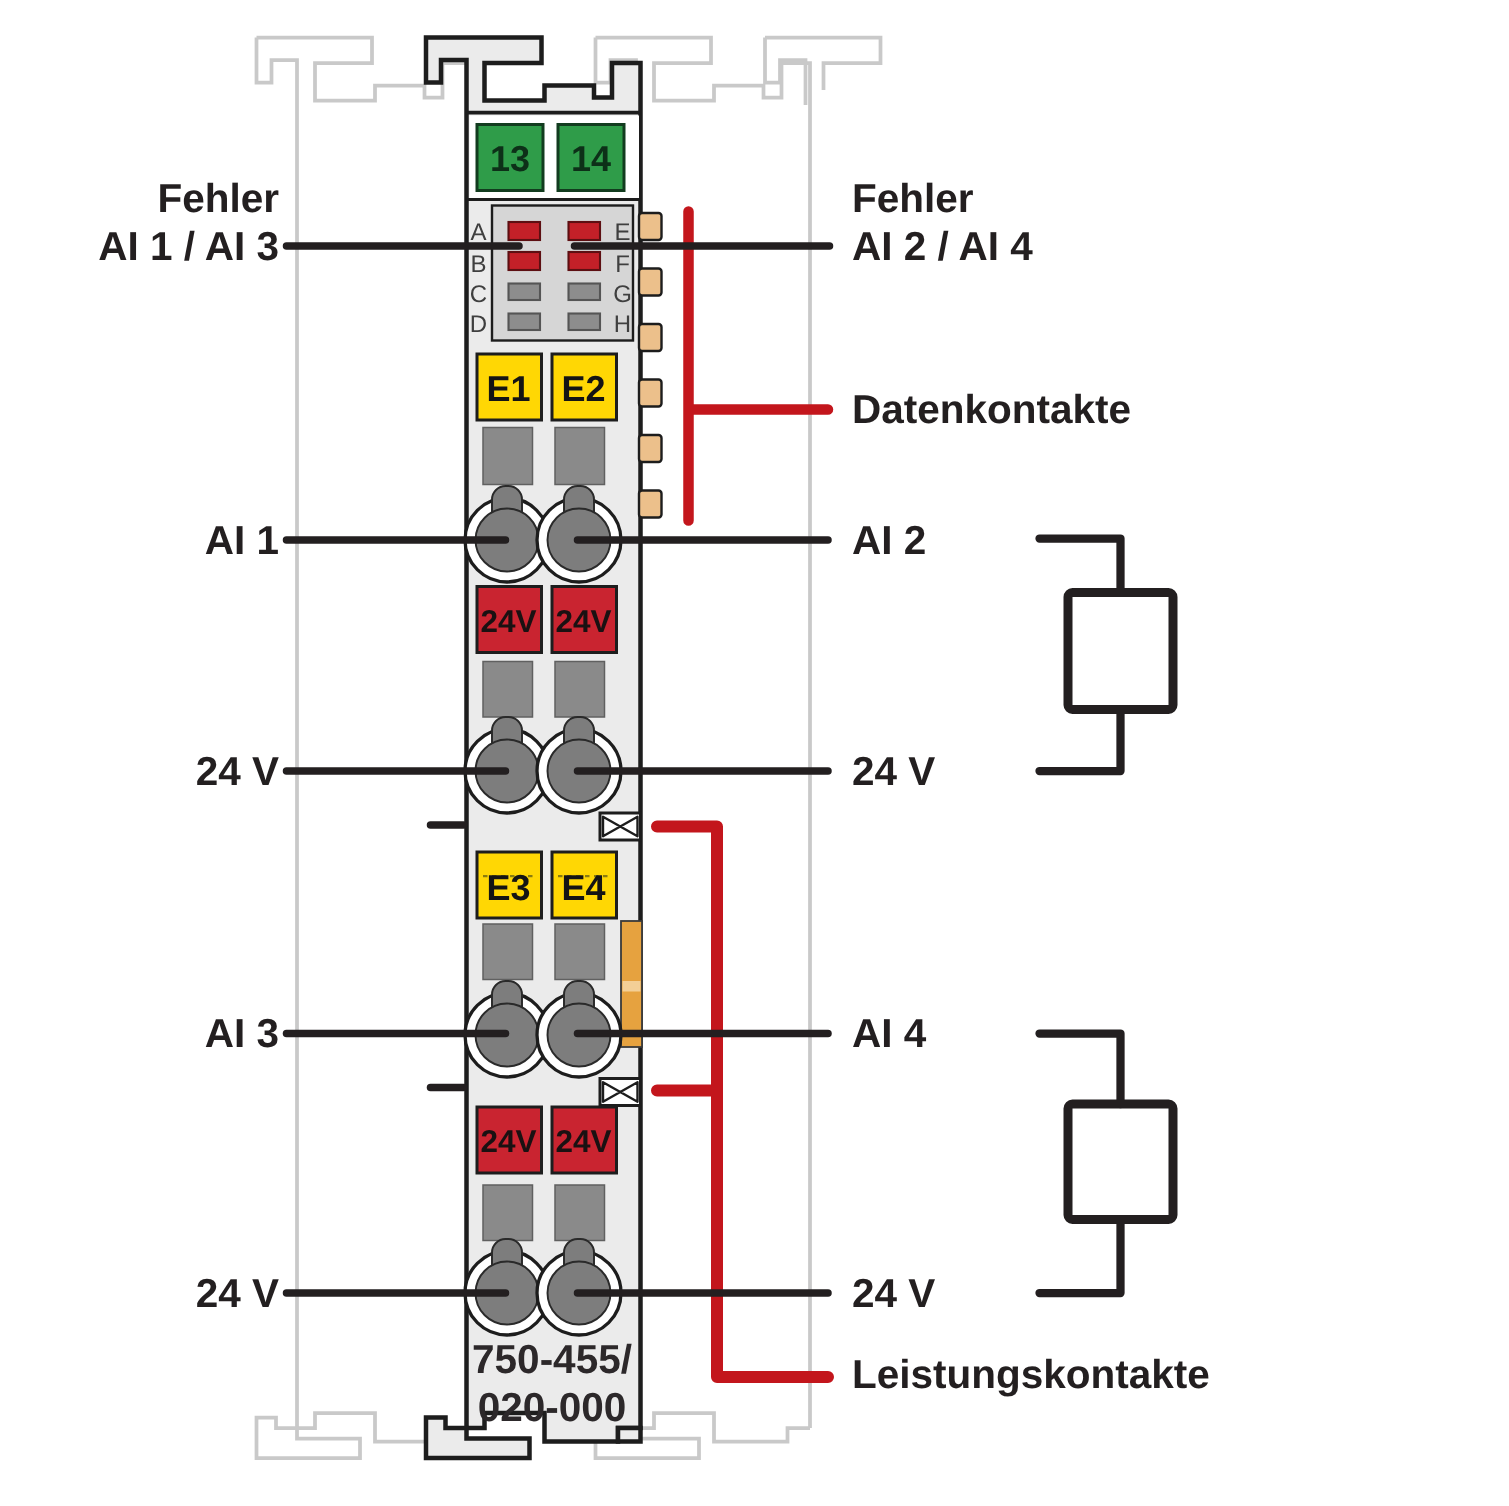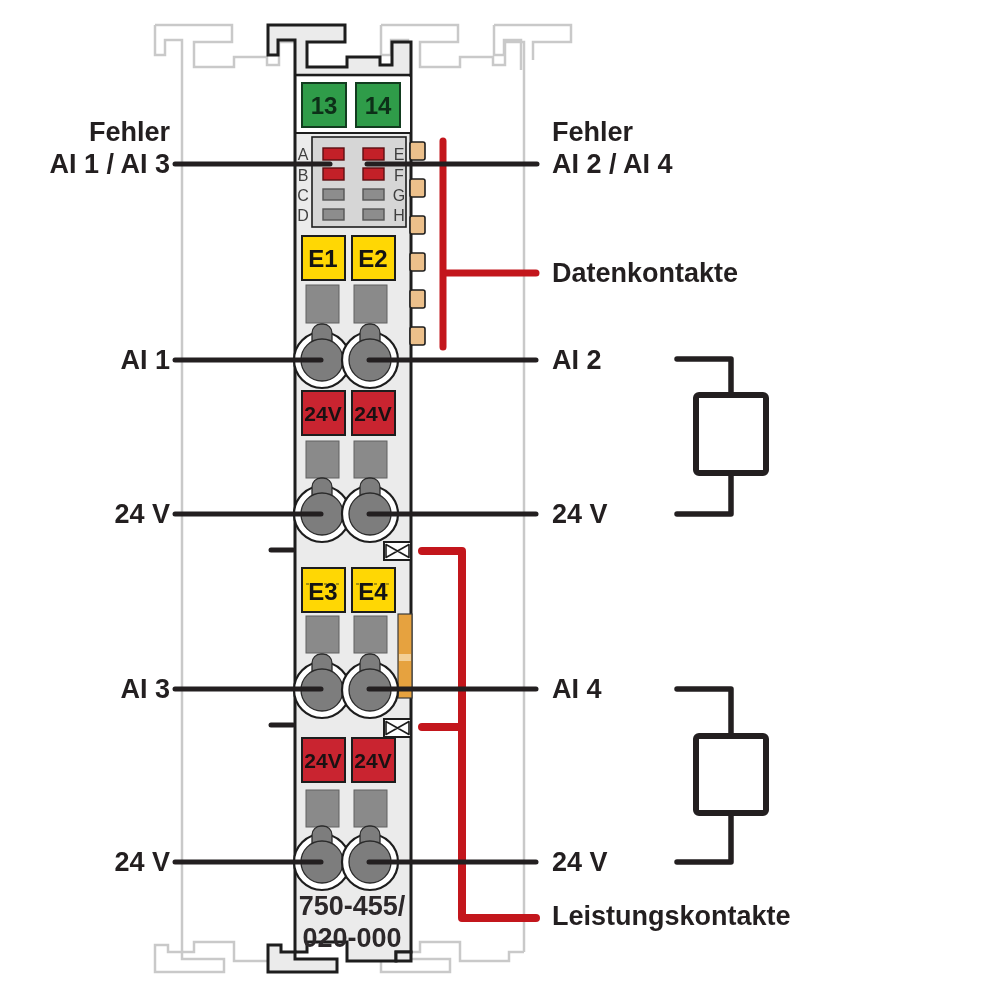--- a/index.html
+++ b/index.html
@@ -1,16 +1,16 @@
 <!DOCTYPE html>
 <html><head>
 <meta charset="utf-8">
 <style>
   html,body{margin:0;padding:0;background:#ffffff;}
-  .stage{position:relative;width:880px;height:1004px;background:#fff;overflow:hidden;}
+  .stage{position:relative;width:880px;height:1004px;background:#fff;overflow:hidden;margin-left:16px;}
   svg{display:block;}
   text{font-family:"Liberation Sans","DejaVu Sans",sans-serif;fill:#231f20;}
   .lbl{font-size:27px;font-weight:bold;}
   .lbl-r{text-anchor:start;}
   .lbl-l{text-anchor:end;}
   .term-txt{font-size:24px;font-weight:bold;text-anchor:middle;fill:#141414;}
   .green-txt{font-size:24px;font-weight:bold;text-anchor:middle;fill:#0d3018;}
   .red-txt{font-size:21px;font-weight:bold;text-anchor:middle;fill:#1a1112;}
   .led-letter{font-size:16px;font-weight:normal;text-anchor:middle;fill:#3f3f3f;}
   .partnum{font-size:27px;font-weight:bold;text-anchor:middle;fill:#2c282a;}

